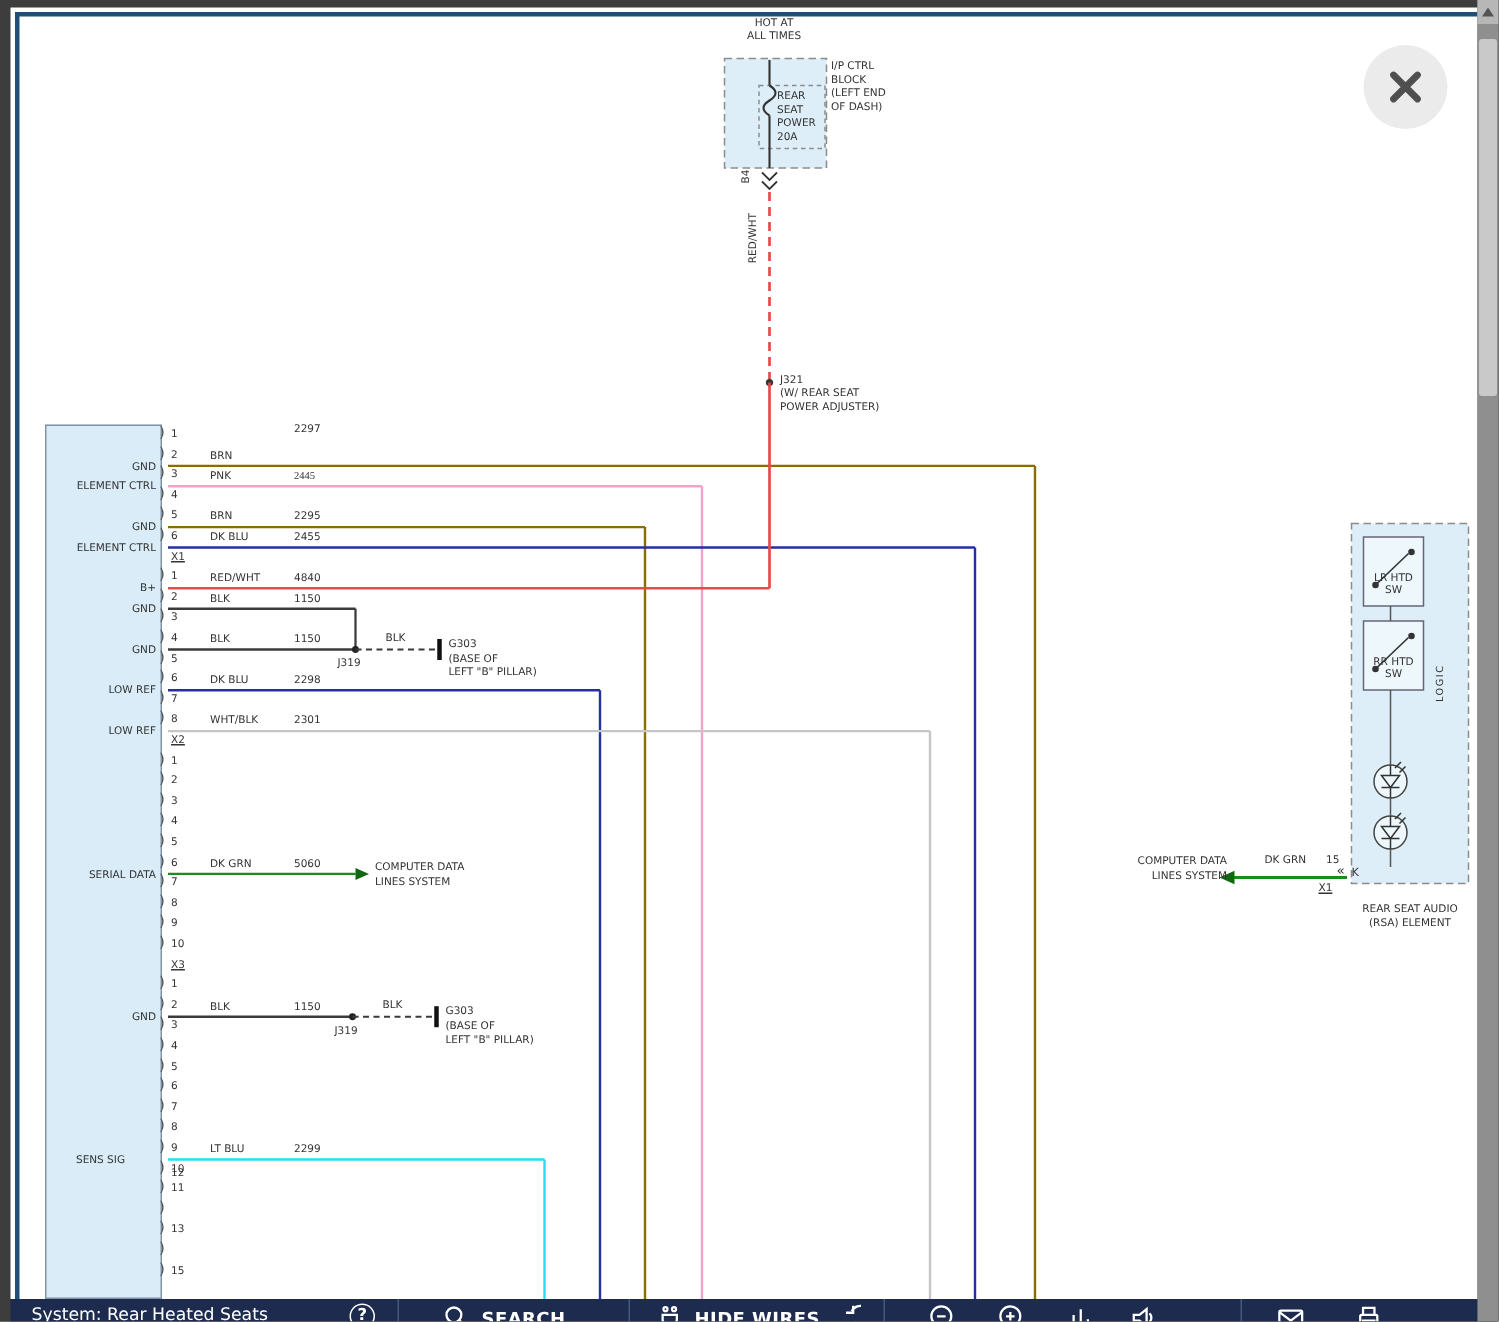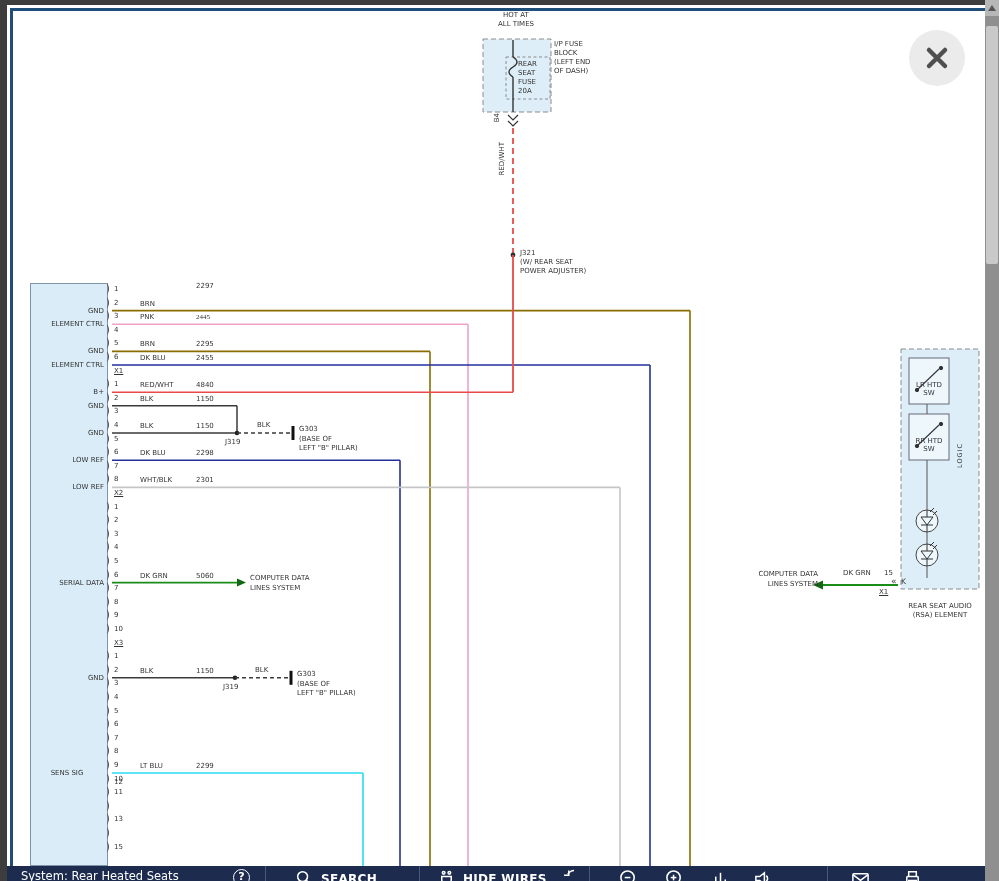--- a/index.html
+++ b/index.html
@@ -100,23 +100,23 @@
       <line x1="112" y1="773.0000000000008" x2="363" y2="773.0000000000008" stroke="#29dcf0" stroke-width="1.6"></line>
       <line x1="363" y1="773.0000000000008" x2="363" y2="866" stroke="#29dcf0" stroke-width="1.6"></line>
     </svg>
 
   <div id="labels">
 
     <div class="lbl" style="left:486px;top:11px;width:60px;text-align:center">HOT AT</div>
     <div class="lbl" style="left:486px;top:20px;width:60px;text-align:center">ALL TIMES</div>
     <div class="lbl" style="left:518px;top:60px">REAR</div>
     <div class="lbl" style="left:518px;top:69px">SEAT</div>
-    <div class="lbl" style="left:518px;top:78px">FUSE</div>
+    <div class="lbl" style="left:518px;top:78px">POWER</div>
     <div class="lbl" style="left:518px;top:87px">20A</div>
-    <div class="lbl" style="left:554px;top:40px">I/P FUSE</div>
+    <div class="lbl" style="left:554px;top:40px">I/P CTRL</div>
     <div class="lbl" style="left:554px;top:49px">BLOCK</div>
     <div class="lbl" style="left:554px;top:58px">(LEFT END</div>
     <div class="lbl" style="left:554px;top:67px">OF DASH)</div>
     <div class="lbl" style="left:493px;top:113px;writing-mode:vertical-rl;transform:rotate(180deg)">B4</div>
     <div class="lbl" style="left:498px;top:142px;writing-mode:vertical-rl;transform:rotate(180deg)">RED/WHT</div>
     <div class="lbl" style="left:520px;top:249px">J321</div>
     <div class="lbl" style="left:520px;top:258px">(W/ REAR SEAT</div>
     <div class="lbl" style="left:520px;top:267px">POWER ADJUSTER)</div>
 
     <div class="lbl" style="left:742px;top:570px;width:76px;text-align:right">COMPUTER DATA</div>

